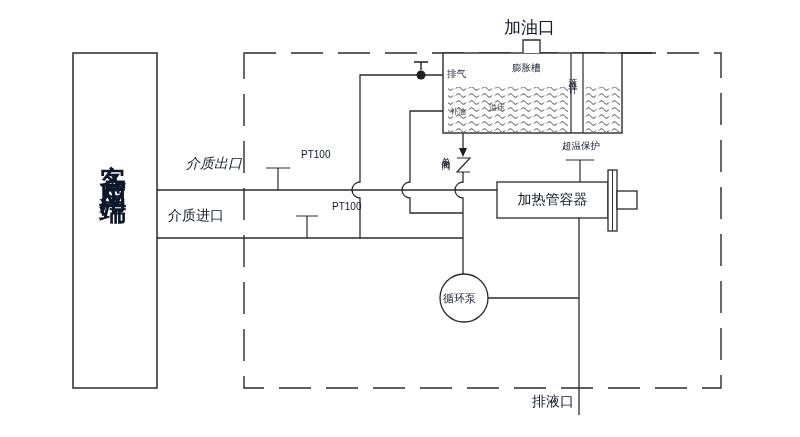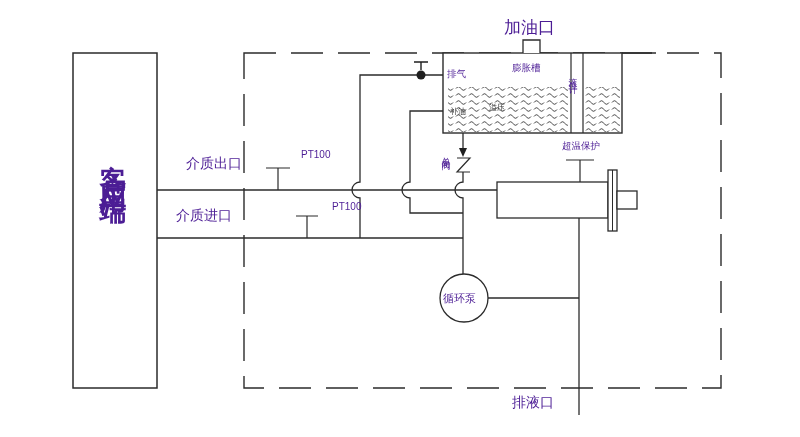--- a/index.html
+++ b/index.html
@@ -1,21 +1,21 @@
 <!DOCTYPE html>
 <html><head>
 <meta charset="utf-8">
 <style>
   html,body{margin:0;padding:0;background:#fff;}
   .stage{
     position:relative;width:800px;height:437px;background:#ffffff;overflow:hidden;
     font-family:"Liberation Serif","DejaVu Serif",serif;color:#1f1f1f;
   }
   .stage svg{position:absolute;left:0;top:0;}
-  .lbl{position:absolute;white-space:nowrap;line-height:1.1;color:#4c1d95;}
+  .lbl{position:absolute;white-space:nowrap;line-height:1.1;color:#0f172a;}
   .serif{font-family:"Liberation Serif","DejaVu Serif",serif;}
   .sans{font-family:"Liberation Sans","DejaVu Sans",sans-serif;}
   .vert{writing-mode:vertical-rl;text-orientation:upright;white-space:nowrap;line-height:1;}
   .customer-label{font-size:27px;font-weight:600;letter-spacing:8px;}
   .big{font-size:17px;}
   .mid{font-size:14px;}
   .small{font-size:9.5px;font-family:Liberation Mono, monospace;}
   .tiny{font-size:8px;color:#333;}
   .pt{font-size:10px;padding-left:37px;}
 </style>
@@ -89,24 +89,25 @@
 
   <div class="lbl serif small" style="left:447px;top:70px;">排气</div>
   <div class="lbl serif small" style="left:512px;top:64px;">膨胀槽</div>
   <div class="lbl vert serif" style="left:568px;top:70px;font-size:9px;letter-spacing:4px;">液位计</div>
   <div class="lbl serif tiny" style="left:445px;top:104px;padding-left:44px;">溢压</div>
   <div class="lbl serif tiny" style="left:450px;top:108px;">补油</div>
 
   <div class="lbl vert serif" style="left:441px;top:150px;font-size:9px;letter-spacing:2px;">单向阀</div>
 
   <div class="lbl serif small" style="left:562px;top:142px;">超温保护</div>
+  <div class="lbl serif mid" style="left:497px;top:192px;width:111px;text-align:center;">加热管容器</div>
 
   <div class="lbl serif" style="left:443px;top:292px;width:42px;font-size:11px;">循环泵</div>
 
-  <div class="lbl serif mid" style="left:512px;top:395px;">排液口</div>
+  <div class="lbl serif mid" style="left:532px;top:395px;font-family:Liberation Mono, monospace;">排液口</div>
 
-  <div class="lbl serif mid" style="left:186px;top:156px;">介质出口</div>
-  <div class="lbl serif mid" style="left:176px;top:208px;text-align:center;">介质进口</div>
+  <div class="lbl serif mid" style="left:186px;top:156px;font-style:italic;">介质出口</div>
+  <div class="lbl serif mid" style="left:168px;top:208px;text-align:center;">介质进口</div>
 
   <div class="lbl sans pt" style="left:264px;top:149px;">PT100</div>
   <div class="lbl sans pt" style="left:295px;top:201px;">PT100</div>
 
 </div>
 
 </body></html>

